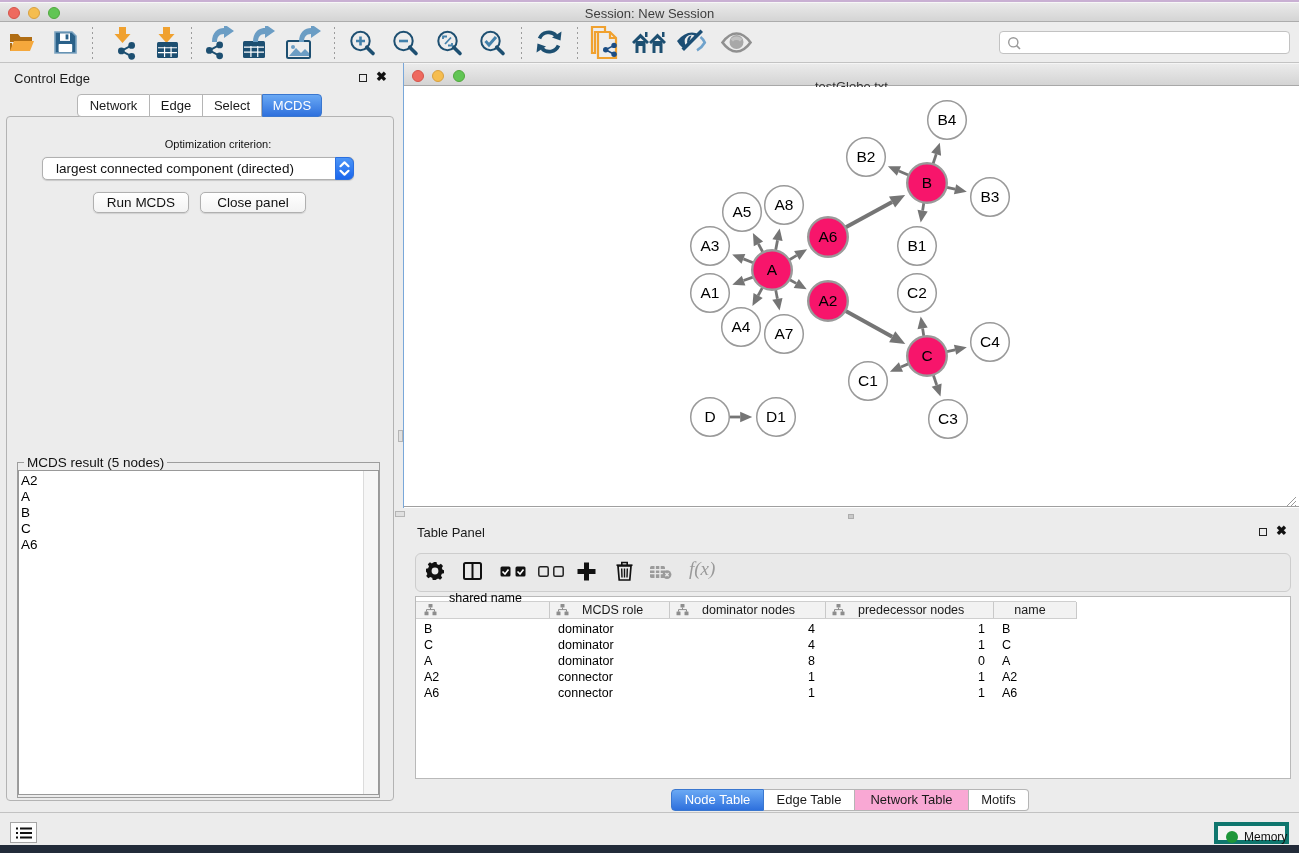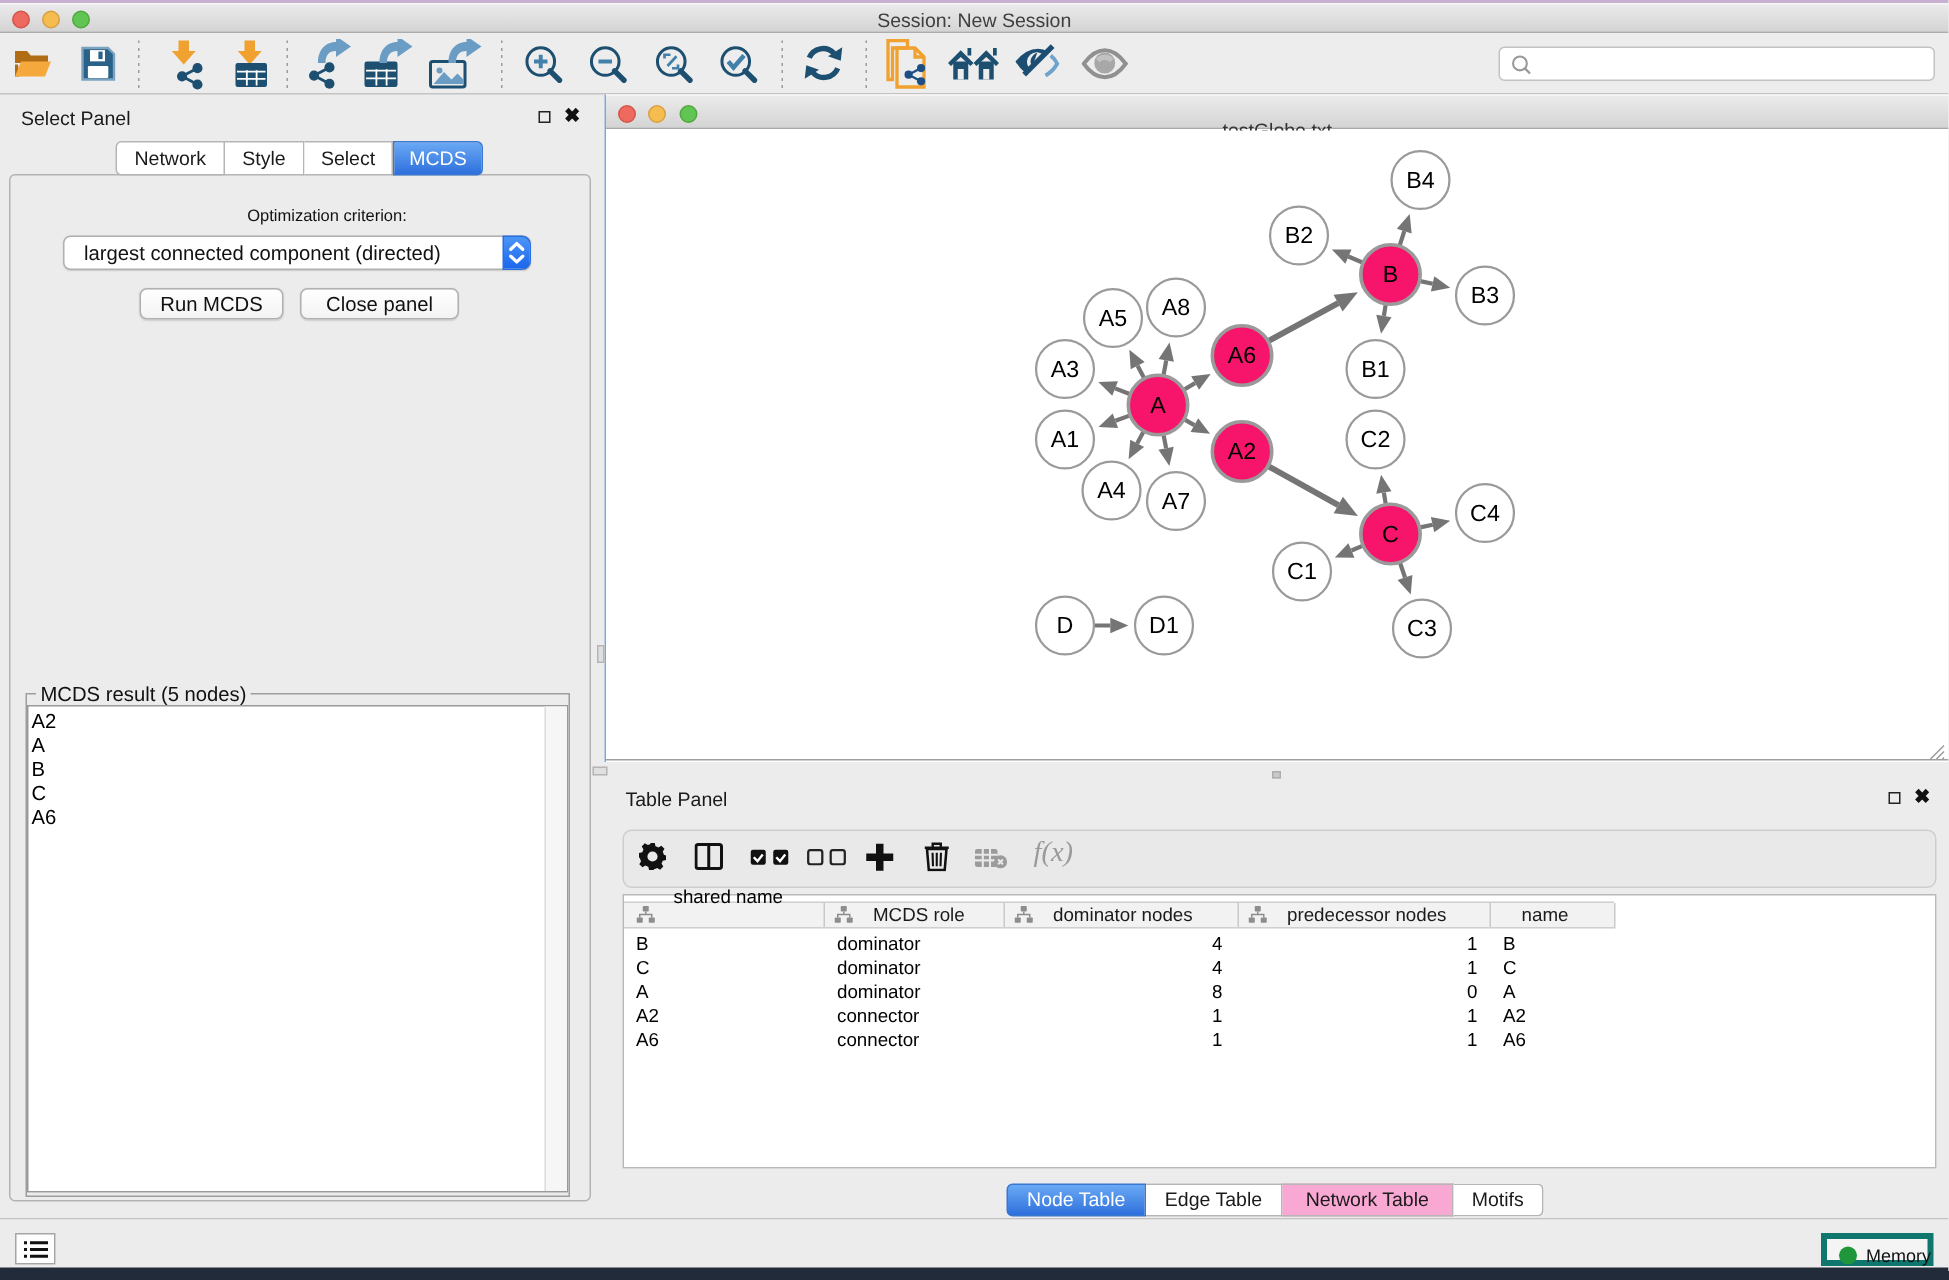--- a/index.html
+++ b/index.html
@@ -143,26 +143,26 @@
 <path d="M1.5 11.5 Q8 2.5 15.5 2.5 Q23 2.5 29.5 11.5 Q23 20.5 15.5 20.5 Q8 20.5 1.5 11.5 z" fill="none" stroke="#909090" stroke-width="2.6"></path>
 <circle cx="15.5" cy="11" r="7" fill="#a8a8a8"></circle>
     <path d="M9.7 8.2 A7 6.2 0 0 1 21.3 8.2 L19 10.5 A4.5 4 0 0 0 12 10.5 z" fill="#c2c2c2"></path>
   </svg>
 <div class="abs" style="left:999px;top:31px;width:291px;height:23px;background:#fff;border:1px solid #c2c2c2;border-radius:4px">
 <svg style="position:absolute;left:7px;top:4px" width="15" height="15" viewBox="0 0 15 15">
 <circle cx="6.3" cy="6.3" r="4.6" fill="none" stroke="#9a9a9a" stroke-width="1.4"></circle>
 <line x1="9.6" y1="9.6" x2="13" y2="13" stroke="#9a9a9a" stroke-width="1.6"></line>
     </svg>
   </div>
-<div class="abs" style="left:14px;top:71px;font-size:13px;color:#1a1a1a">Select Panel</div>
+<div class="abs" style="left:14px;top:71px;font-size:13px;color:#1a1a1a">Control Edge</div>
 <div class="abs" style="left:359px;top:74px;width:8px;height:8px;border:1.6px solid #222"></div>
 <div class="abs" style="left:376px;top:69px;font-size:13px;font-weight:bold;color:#111">✖</div>
 <div class="abs" style="left:6px;top:116px;width:388px;height:685px;background:#ececec;border:1px solid #b3b3b3;border-radius:4px"></div>
 <div class="abs" style="left:77px;top:94px;width:73px;height:23px;background:#fff;color:#1a1a1a;border:1px solid #b5b5b5;border-radius:4px 0 0 4px;font-size:13px;text-align:center;line-height:21px">Network</div>
-<div class="abs" style="left:150px;top:94px;width:53px;height:23px;background:#fff;color:#1a1a1a;border:1px solid #b5b5b5;border-left:none;font-size:13px;text-align:center;line-height:21px">Style</div>
+<div class="abs" style="left:150px;top:94px;width:53px;height:23px;background:#fff;color:#1a1a1a;border:1px solid #b5b5b5;border-left:none;font-size:13px;text-align:center;line-height:21px">Edge</div>
 <div class="abs" style="left:203px;top:94px;width:59px;height:23px;background:#fff;color:#1a1a1a;border:1px solid #b5b5b5;border-left:none;font-size:13px;text-align:center;line-height:21px">Select</div>
 <div class="abs" style="left:262px;top:94px;width:60px;height:23px;background:linear-gradient(#6aa9f4,#2e70dd);color:#fff;border:1px solid #3a77cf;border-radius:0 4px 4px 0;font-size:13px;text-align:center;line-height:21px">MCDS</div>
 <div class="abs" style="left:18px;top:138px;width:400px;text-align:center;font-size:11px;color:#111">Optimization criterion:</div>
 <div class="abs" style="left:42px;top:157px;width:312px;height:23px;background:#fff;border:1px solid #b0b0b0;border-radius:5px;box-shadow:0 0.5px 1px rgba(0,0,0,0.15)">
 <div style="position:absolute;left:13px;top:3px;font-size:13.5px;color:#111">largest connected component (directed)</div>
 <div style="position:absolute;right:-1px;top:-1px;width:19px;height:23px;background:linear-gradient(#4c95f7,#1b66ec);border-radius:0 6px 6px 0;border:1px solid #2a6fe0">
 <svg width="17" height="21" viewBox="0 0 17 21">
         <g fill="none" stroke="#fff" stroke-width="2.2" stroke-linecap="round" stroke-linejoin="round">
           <path d="M4.5 8.2 L8.5 4.4 L12.5 8.2"></path>
           <path d="M4.5 12.8 L8.5 16.6 L12.5 12.8"></path>

